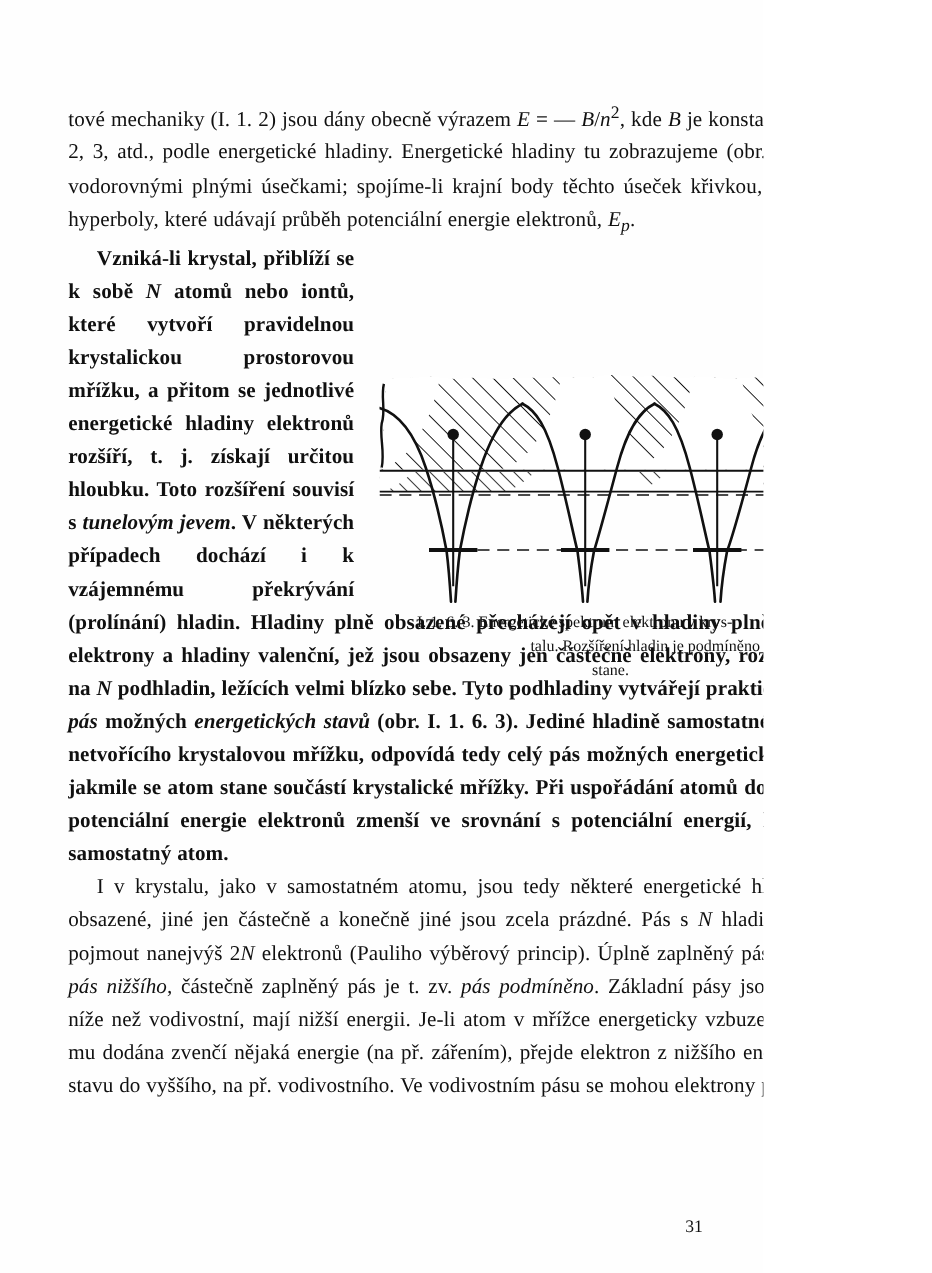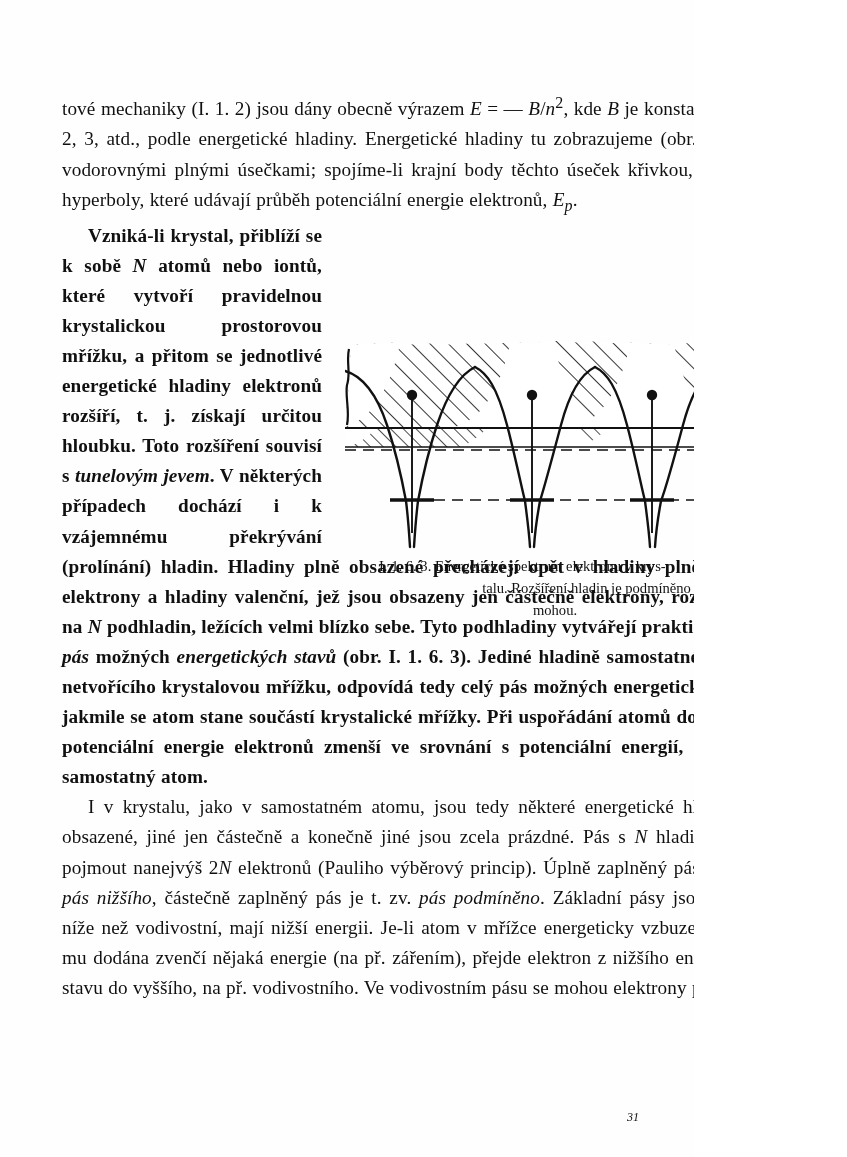--- a/index.html
+++ b/index.html
@@ -69,22 +69,21 @@
   }
   .fig-caption .l1 { display: block; text-align: left; margin-left: 26px; }
   .fig-caption .l2 { display: block; text-align: right; }
   .fig-caption .l3 { display: block; text-align: center; }
 
   
   .folio {
     position: absolute;
     right: 55px;
     bottom: 32px;
-    font-size: 12px;
-    font-style: italic;
+    font-size: 16px;
     font-family: "Liberation Serif", serif;
     margin-left: 32px;
   }
 </style>
 </head>
 <body>
 
 <div class="page">
 
   <div class="textcol">
@@ -237,19 +236,19 @@
       </g>
 
       <path d="M 446,9 C 449,22 444,34 448,48 C 451,62 445,74 449,88 C 451,92 447,94 448,96" stroke="#111" stroke-width="2.2" fill="none"></path>
 
       <path d="M 4,16 C 1,28 6,40 2,52 C 0,64 5,78 2,92" stroke="#111" stroke-width="2.2" fill="none"></path>
     </svg>
 
     <div class="fig-caption">
       <span class="l1">I. 1. 6. 3. Energetické spektrum elektronu v krys-</span>
       <span class="l2">talu. Rozšíření hladin je podmíněno tunelovým</span>
-      <span class="l3">mohou.</span>
+      <span class="l3">stane.</span>
     </div>
   </div>
 
   <div class="folio">31</div>
 
 </div>
 
 </body></html>

